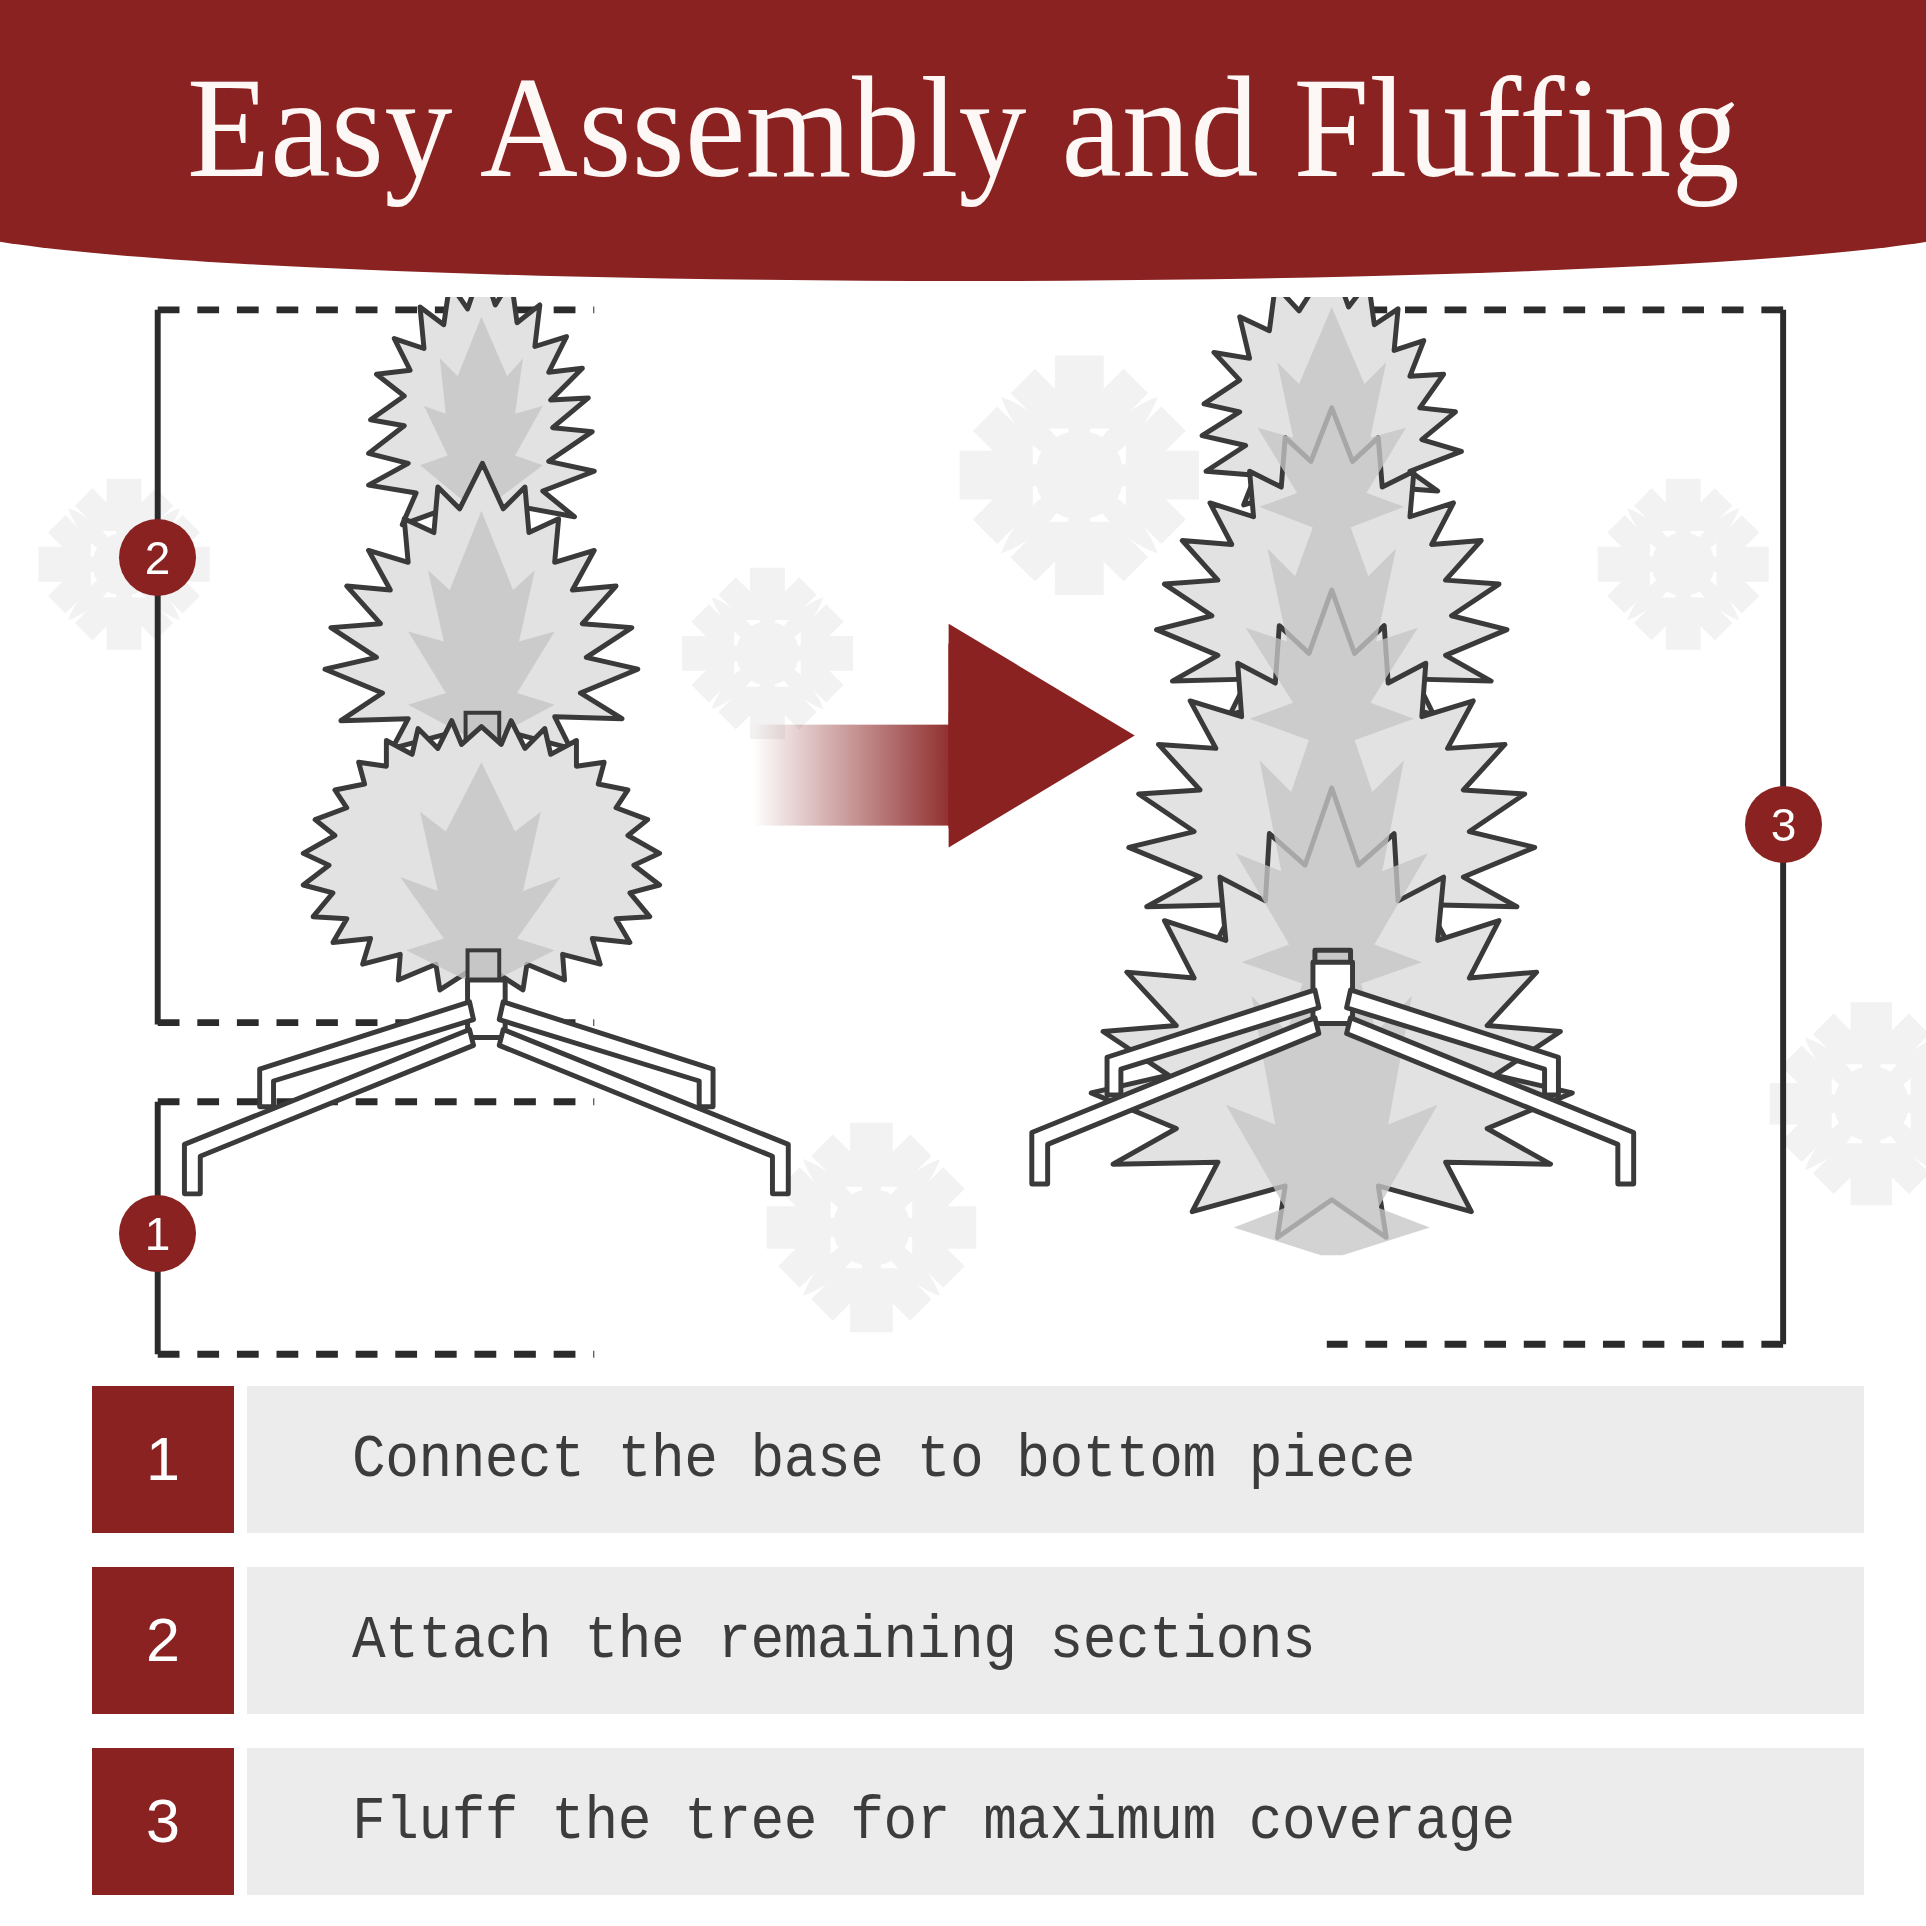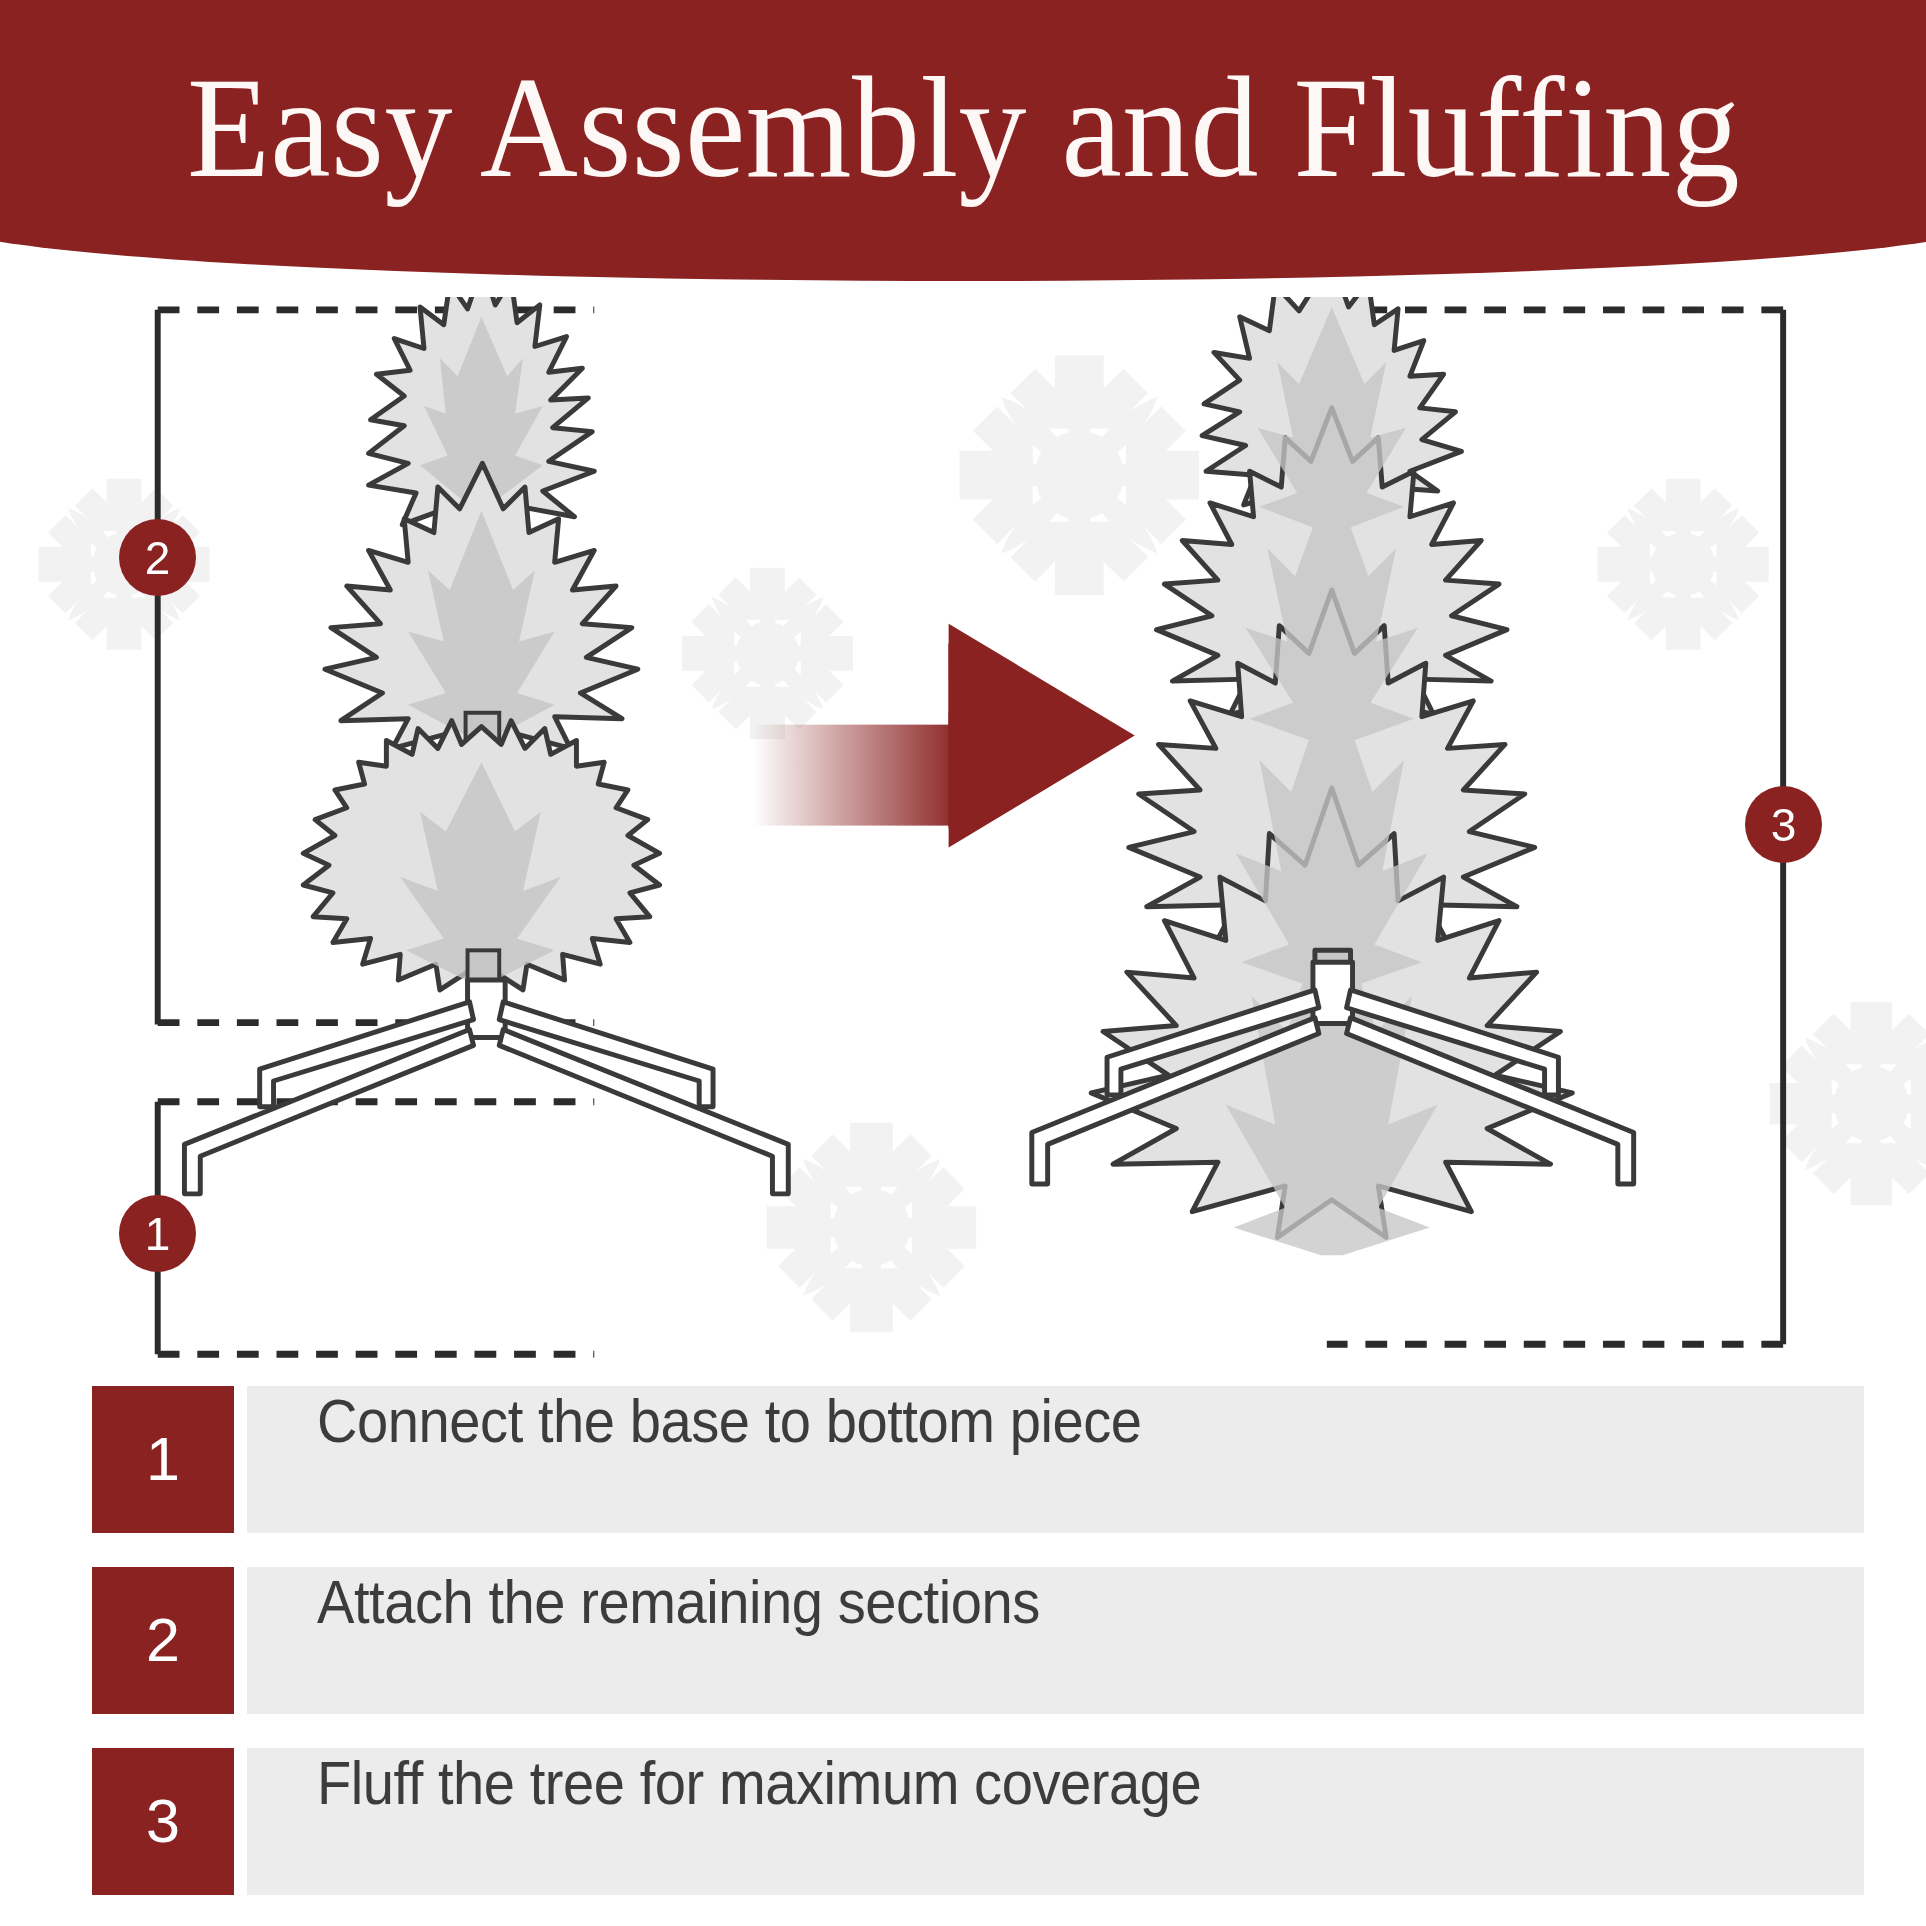--- a/index.html
+++ b/index.html
@@ -111,24 +111,25 @@
     font-size: 61px;
     font-weight: 400;
     line-height: 1;
     flex: 0 0 142px;
   }
   .step-text-box {
     flex: 1 1 auto;
     margin-left: 13px;
     background: #ececec;
     display: flex;
-    padding-left: 70px;
+    align-items: center;
+    padding-left: 105px;
     box-sizing: border-box;
     color: #3c3c3c;
-    font-family: Liberation Sans, sans-serif;
+    font-family: Liberation Mono, monospace;
     font-size: 61px;
     font-weight: 300;
     letter-spacing: -0.5px;
     white-space: nowrap;
   }
   .step-text-box span { transform: scaleX(0.92); transform-origin: left center; display:inline-block; }
 </style>
 </head>
 <body>
 

